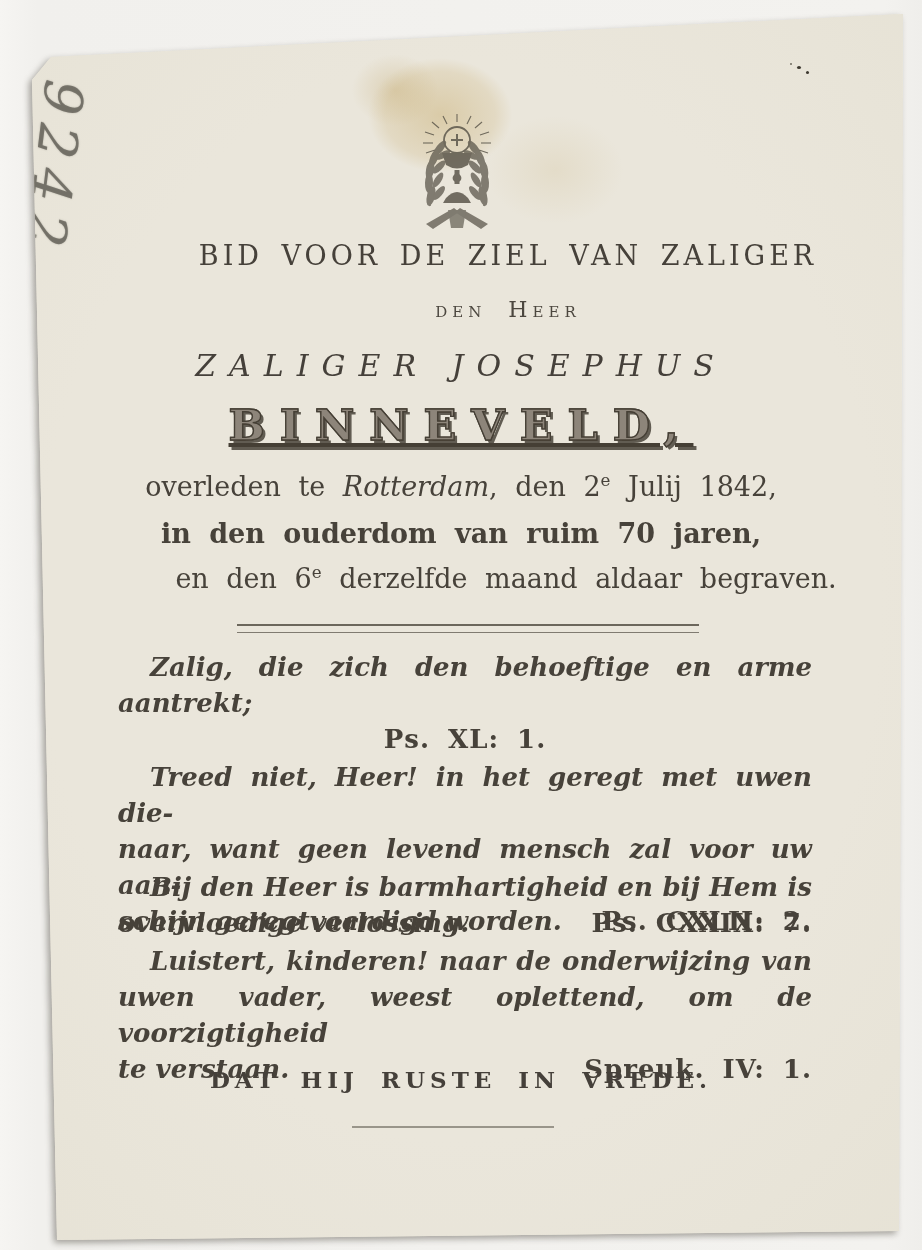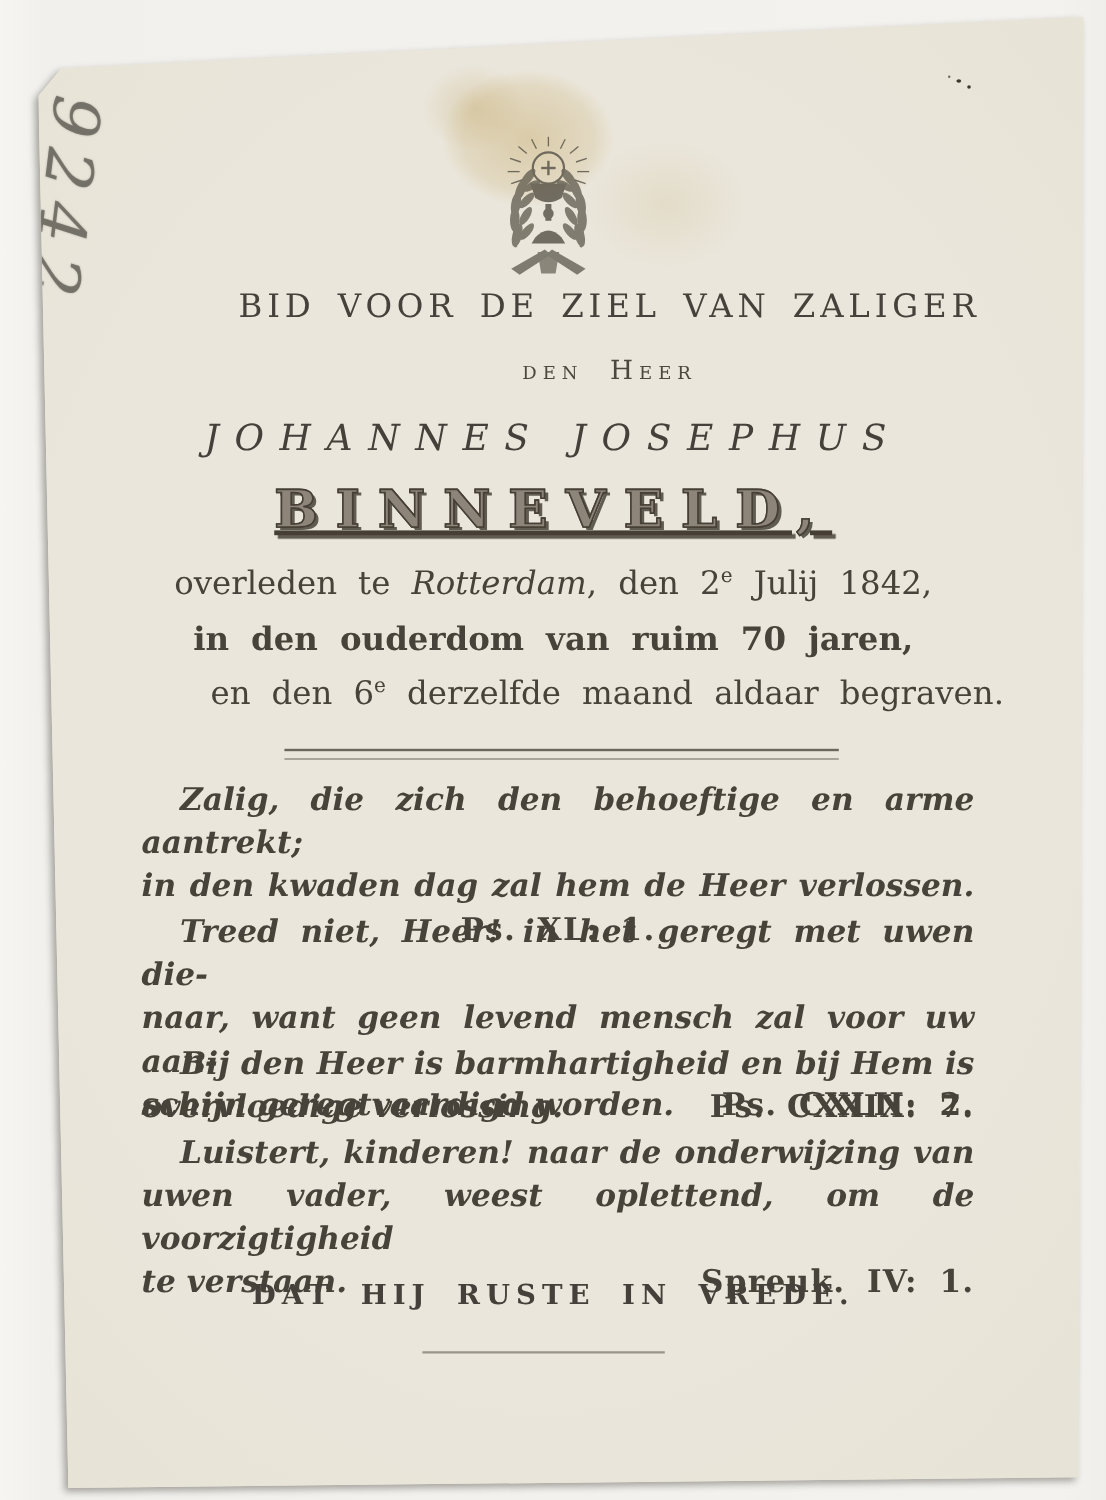--- a/index.html
+++ b/index.html
@@ -133,32 +133,31 @@
 
           <path d="M30,118 L58,102 L63,106 L37,123 Z"></path>
           <path d="M92,118 L64,102 L59,106 L85,123 Z"></path>
           <path d="M52,104 h18 l-3,18 h-12 Z" opacity=".9"></path>
         </g>
       </svg>
 
       <div class="centered invocation ink">BID VOOR DE ZIEL VAN ZALIGER</div>
       <div class="centered honorific ink">den Heer</div>
 
-      <div class="centered name-first">JOHANNES JOSEPHUS</div>
+      <div class="centered name-first">ZALIGER JOSEPHUS</div>
       <div class="centered name-last">BINNEVELD,</div>
 
       <div class="centered obit obit-1"><span>overleden te </span><span class="place">Rotterdam</span><span>, den 2</span><sup>e</sup><span> Julij 1842,</span></div>
       <div class="centered obit obit-2">in den ouderdom van ruim 70 jaren,</div>
       <div class="centered obit obit-3"><span>en den 6</span><sup>e</sup><span> derzelfde maand aldaar begraven.</span></div>
 
       <div class="divider"></div>
 
       <div class="verses v1">
         <div class="vline just indent">Zalig, die zich den behoeftige en arme aantrekt;</div>
-        <div class="vline just">in den kwaden dag zal hem de Heer verlossen.</div>
         <div class="vline cit-line"><span class="cit">Ps. XL: 1.</span></div>
       </div>
 
       <div class="verses v2">
         <div class="vline just indent">Treed niet, Heer! in het geregt met uwen die-</div>
         <div class="vline just">naar, want geen levend mensch zal voor uw aan-</div>
         <div class="vline split">
             <span>schijn geregtvaardigd worden.</span>
             <span class="cit">Ps. CXLII: 2.</span>
           </div>

